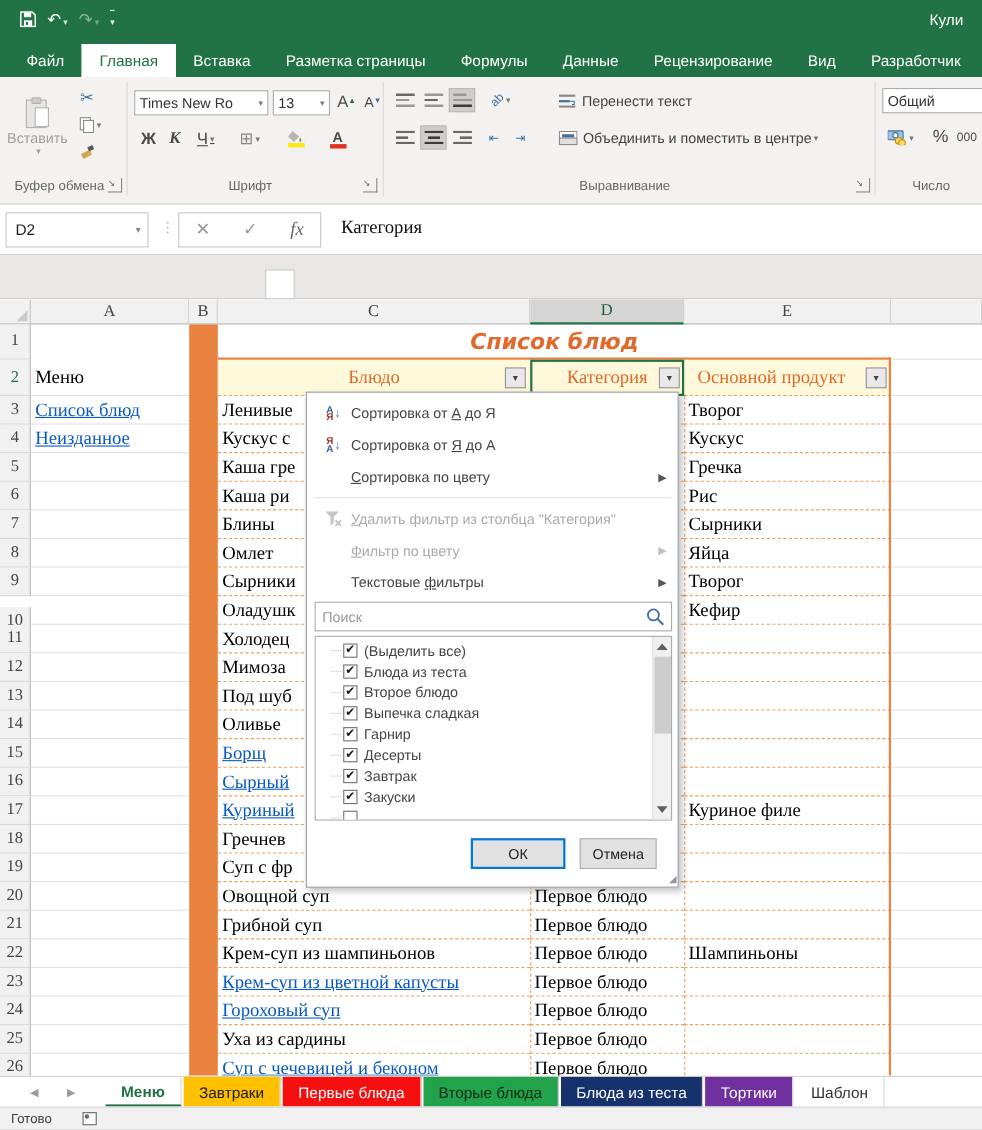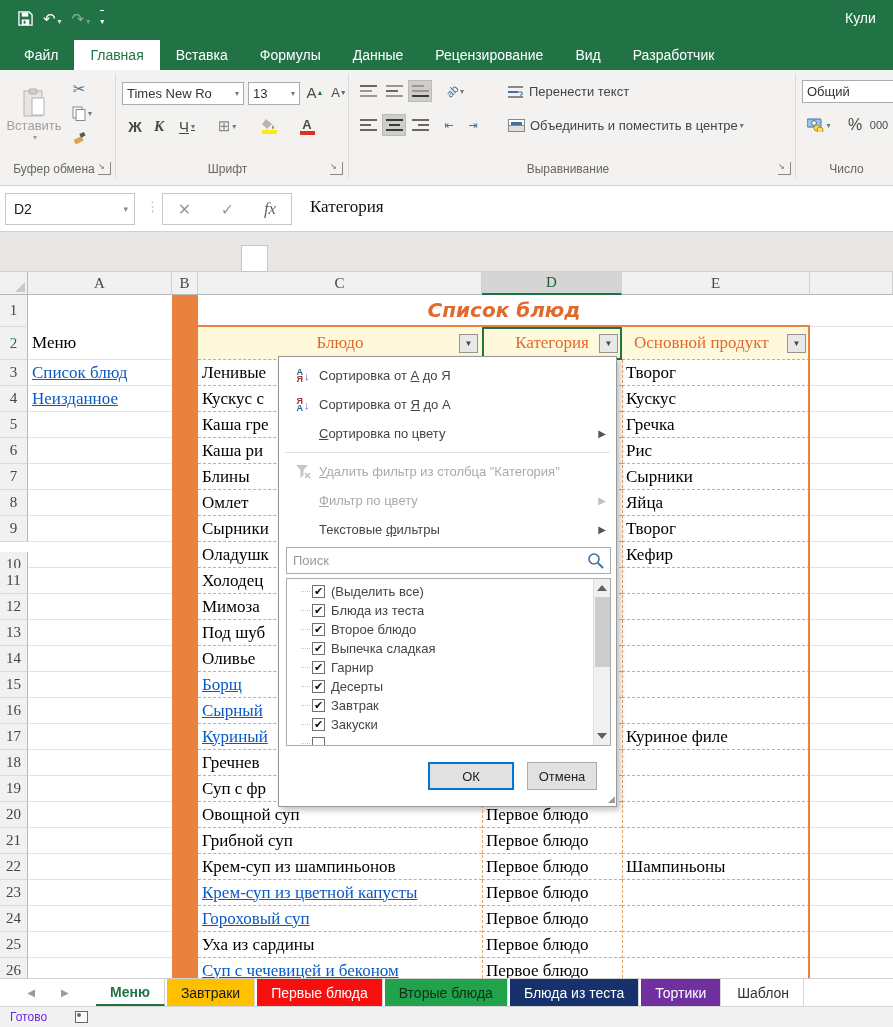--- a/index.html
+++ b/index.html
@@ -104,21 +104,21 @@
   .fm-btn{position:absolute;top:405px;height:28px;background:#e1e1e1;border:1px solid #adadad;display:flex;align-items:center;justify-content:center;font-size:13px;color:#222;}
   #fm-ok{left:149px;width:86px;border:2px solid #0078d7;}
   #fm-cancel{left:248px;width:70px;}
   #fm-grip{position:absolute;right:2px;bottom:2px;font-size:9px;color:#999;letter-spacing:-1px;}
   
   #sheettabbar{left:0;top:978px;width:893px;height:28px;background:#fff;border-top:1px solid #d2d0ce;display:flex;align-items:stretch;}
   #tabnav{width:96px;display:flex;align-items:center;justify-content:center;gap:26px;color:#9d9b99;font-size:10px;}
   .stab{display:flex;align-items:center;padding:0 14px;font-size:14px;white-space:nowrap;margin-right:2px;border-right:1px solid #d8d8d8;}
   .stab.active{font-weight:bold;border-bottom:2px solid #217346;border-right:1px solid #d8d8d8;}
   
-  #statusbar{left:0;top:1006px;width:893px;height:21px;background:#f1f1f1;border-top:1px solid #d6d6d6;display:flex;align-items:center;font-size:12px;color:#6d28d9;}
+  #statusbar{left:0;top:1006px;width:893px;height:21px;background:#f1f1f1;border-top:1px solid #d6d6d6;display:flex;align-items:center;font-size:12px;color:#404040;}
   #status-ready{margin-left:10px;}
   #macro-icon{margin-left:28px;width:13px;height:12px;border:1px solid #6a6a6a;position:relative;background:#fafafa;}
   #macro-icon:after{content:"";position:absolute;left:1px;top:1px;width:4px;height:4px;background:#6a6a6a;border-radius:50%;}
 </style>
 </head>
 <body>
 
 <div id="app">
 
   <div class="abs" id="titlebar">
@@ -135,20 +135,21 @@
       <span class="qbtn dim">↷<span class="qcaret">▾</span></span>
       <span class="qbtn" style="border-top:1px solid #fff;font-size:8px;padding-top:1px;">▾</span>
     </div>
     <div id="win-title">Кули</div>
   </div>
 
   <div class="abs" id="ribbontabs">
       <div class="rtab">Файл</div>
       <div class="rtab active">Главная</div>
       <div class="rtab">Вставка</div>
+      <div class="rtab">Разметка страницы</div>
       <div class="rtab">Формулы</div>
       <div class="rtab">Данные</div>
       <div class="rtab">Рецензирование</div>
       <div class="rtab">Вид</div>
       <div class="rtab">Разработчик</div>
     </div>
 
   <div class="abs" id="ribbon">
 
     <div class="icobtn" style="left:10px;top:8px;width:48px;height:74px;flex-direction:column;">

